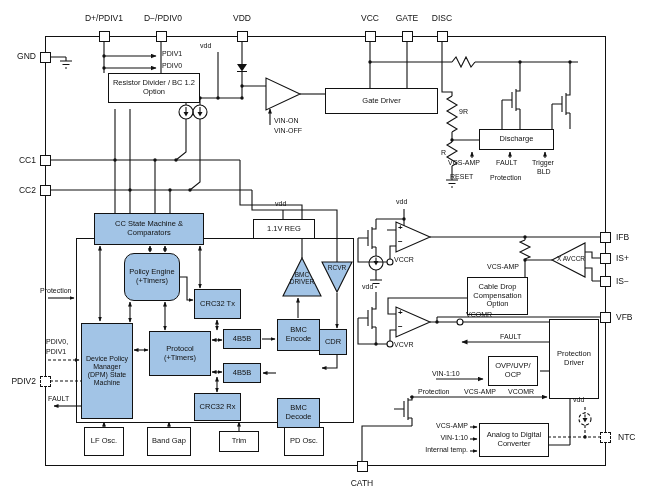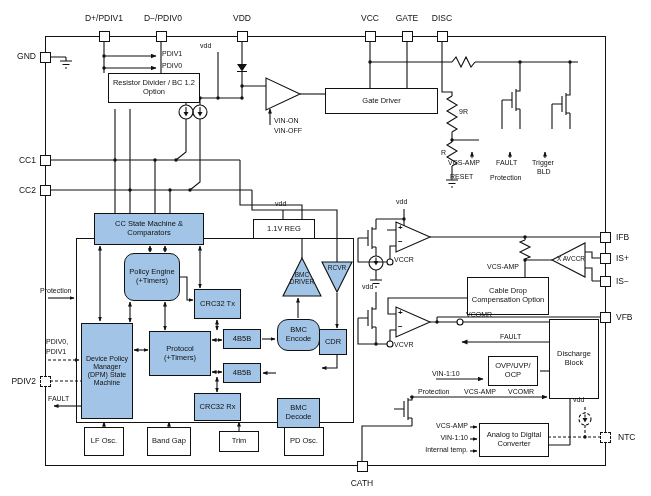--- a/index.html
+++ b/index.html
@@ -188,35 +188,36 @@
       <circle cx="437" cy="322" r="1.7"></circle>
         <circle cx="404" cy="219" r="1.7"></circle>
       <circle cx="376" cy="344" r="1.7"></circle>
         <circle cx="412" cy="397" r="1.7"></circle>
       <circle cx="585" cy="437" r="1.7"></circle>
     </g>
   </svg>
 
   <div class="blk" style="left:88px;top:73px;width:92px;height:30px;margin-left:20px;">Resistor Divider / BC 1.2 Option</div>
   <div class="blk" style="left:325px;top:88px;width:113px;height:26px;">Gate Driver</div>
+  <div class="blk" style="left:479px;top:129px;width:75px;height:21px;">Discharge</div>
   <div class="blk" style="left:253px;top:219px;width:62px;height:20px;">1.1V REG</div>
   <div class="blk blu" style="left:94px;top:213px;width:110px;height:32px;">CC State Machine &amp; Comparators</div>
   <div class="blk blu" style="left:124px;top:253px;width:56px;height:48px;border-radius:10px;">Policy Engine (+Timers)</div>
   <div class="blk blu" style="left:194px;top:289px;width:47px;height:30px;">CRC32 Tx</div>
   <div class="blk blu" style="left:81px;top:323px;width:52px;height:96px;font-size:7px;">Device Policy Manager (DPM) State Machine</div>
   <div class="blk blu" style="left:149px;top:331px;width:62px;height:45px;">Protocol (+Timers)</div>
   <div class="blk blu" style="left:223px;top:329px;width:38px;height:20px;">4B5B</div>
   <div class="blk blu" style="left:223px;top:363px;width:38px;height:20px;">4B5B</div>
-  <div class="blk blu" style="left:277px;top:319px;width:43px;height:32px;border-radius:11px;">BMC Encode</div>
+  <div class="blk blu" style="left:277px;top:319px;width:43px;height:32px;">BMC Encode</div>
   <div class="blk blu" style="left:319px;top:329px;width:28px;height:26px;">CDR</div>
   <div class="blk blu" style="left:277px;top:359px;width:43px;height:30px;margin-top:39px;">BMC Decode</div>
   <div class="blk blu" style="left:194px;top:393px;width:47px;height:28px;">CRC32 Rx</div>
-  <div class="blk" style="left:467px;top:277px;width:82px;height:38px;">Cable Drop Compensation Option</div>
+  <div class="blk" style="left:467px;top:277px;width:61px;height:38px;">Cable Drop Compensation Option</div>
   <div class="blk" style="left:488px;top:356px;width:50px;height:30px;">OVP/UVP/ OCP</div>
-  <div class="blk" style="left:549px;top:319px;width:50px;height:80px;">Discharge Block</div>
+  <div class="blk" style="left:549px;top:319px;width:50px;height:80px;">Protection Driver</div>
   <div class="blk" style="left:479px;top:423px;width:70px;height:34px;">Analog to Digital Converter</div>
   <div class="blk" style="left:84px;top:427px;width:40px;height:29px;">LF Osc.</div>
   <div class="blk" style="left:147px;top:427px;width:44px;height:29px;text-align:center;">Band Gap</div>
   <div class="blk" style="left:219px;top:431px;width:40px;height:21px;">Trim</div>
   <div class="blk" style="left:284px;top:427px;width:40px;height:29px;">PD Osc.</div>
 
   <div class="lbl c s65" style="left:283px;top:271px;width:38px;">BMC DRIVER</div>
   <div class="lbl c s65" style="left:324px;top:264px;width:26px;">RCVR</div>
   <div class="lbl c s65" style="left:550px;top:255px;width:42px;">X AVCCR</div>
   <div class="lbl s8" style="left:398px;top:224px;">+</div>

